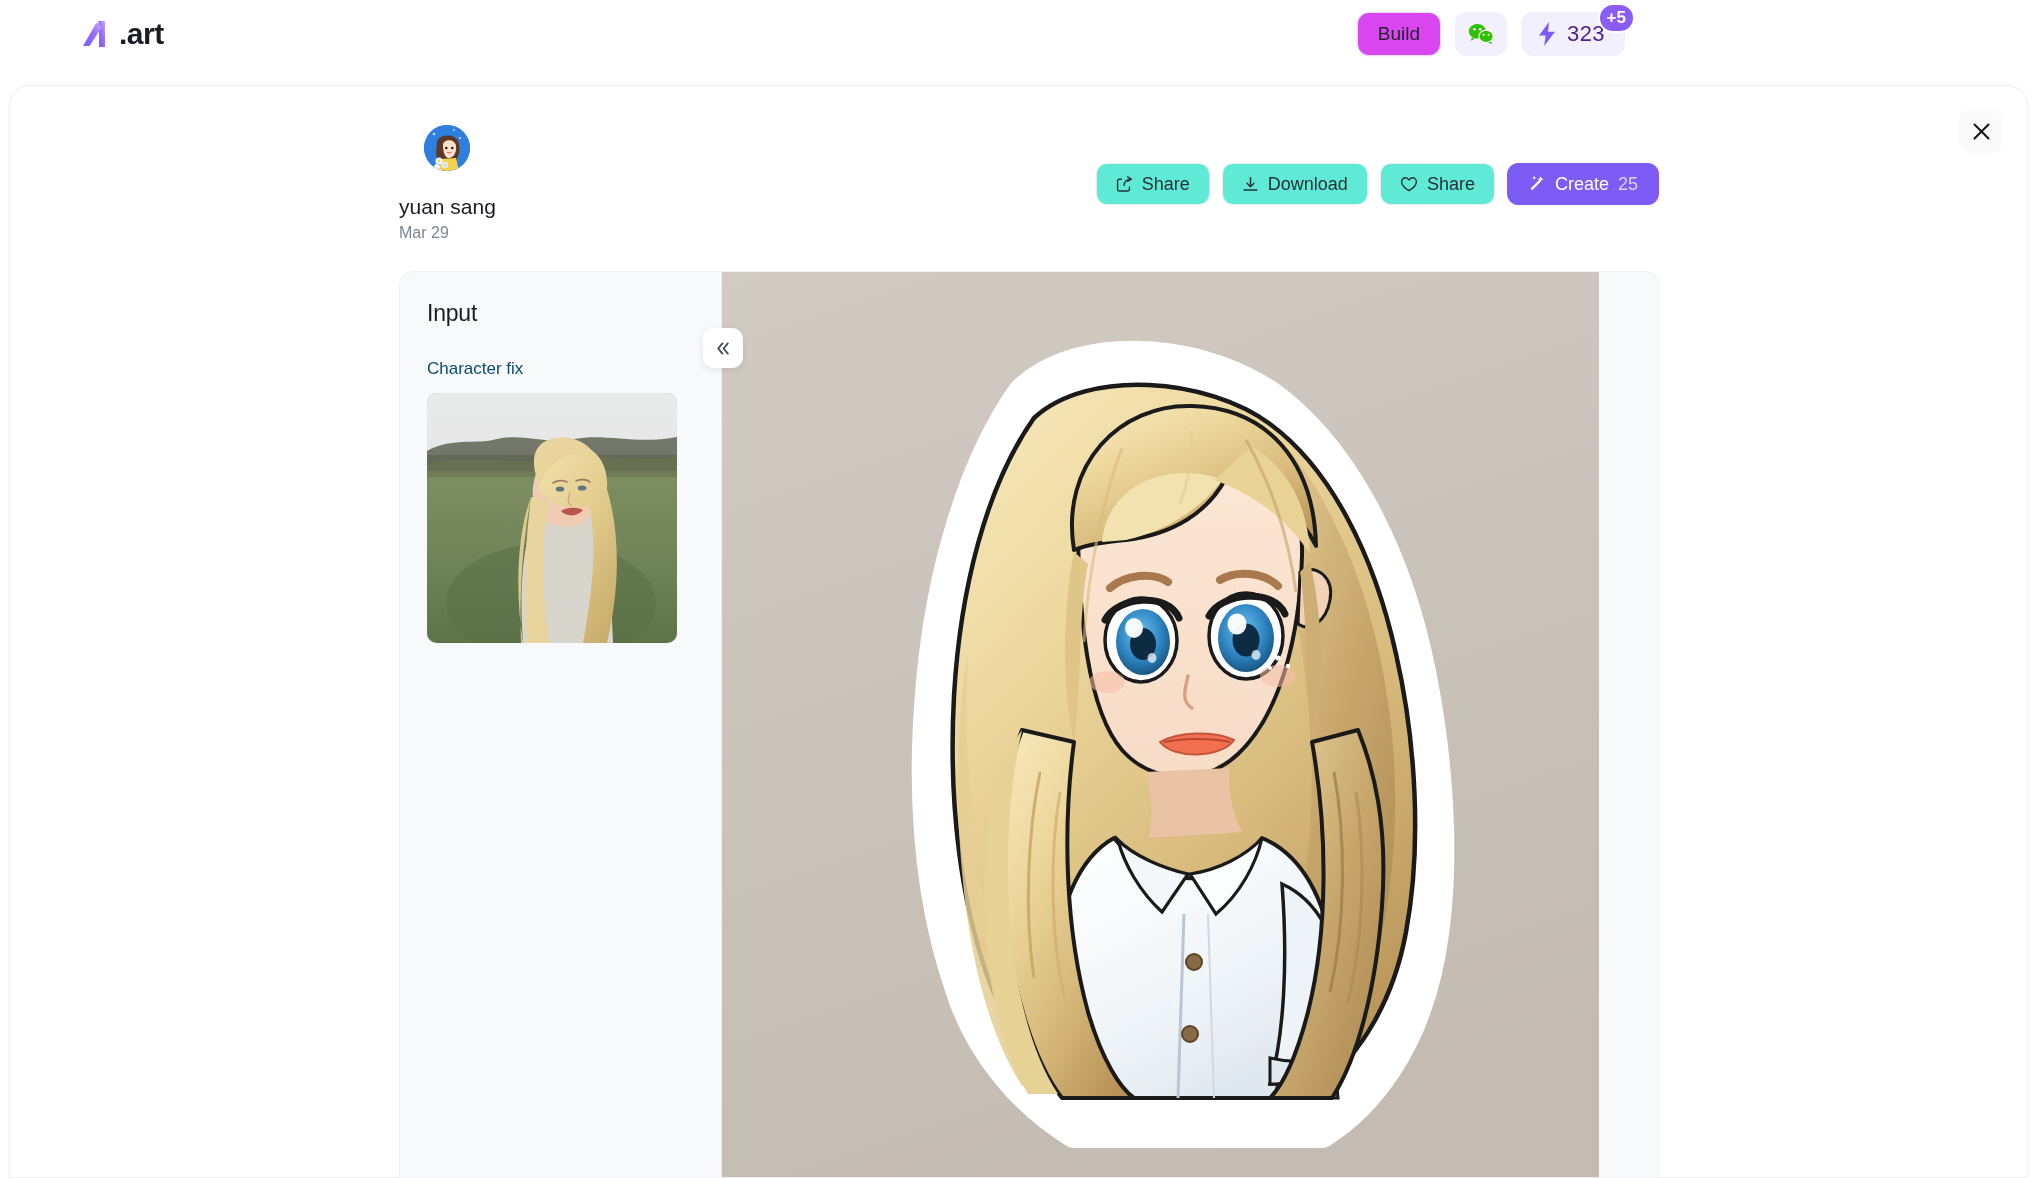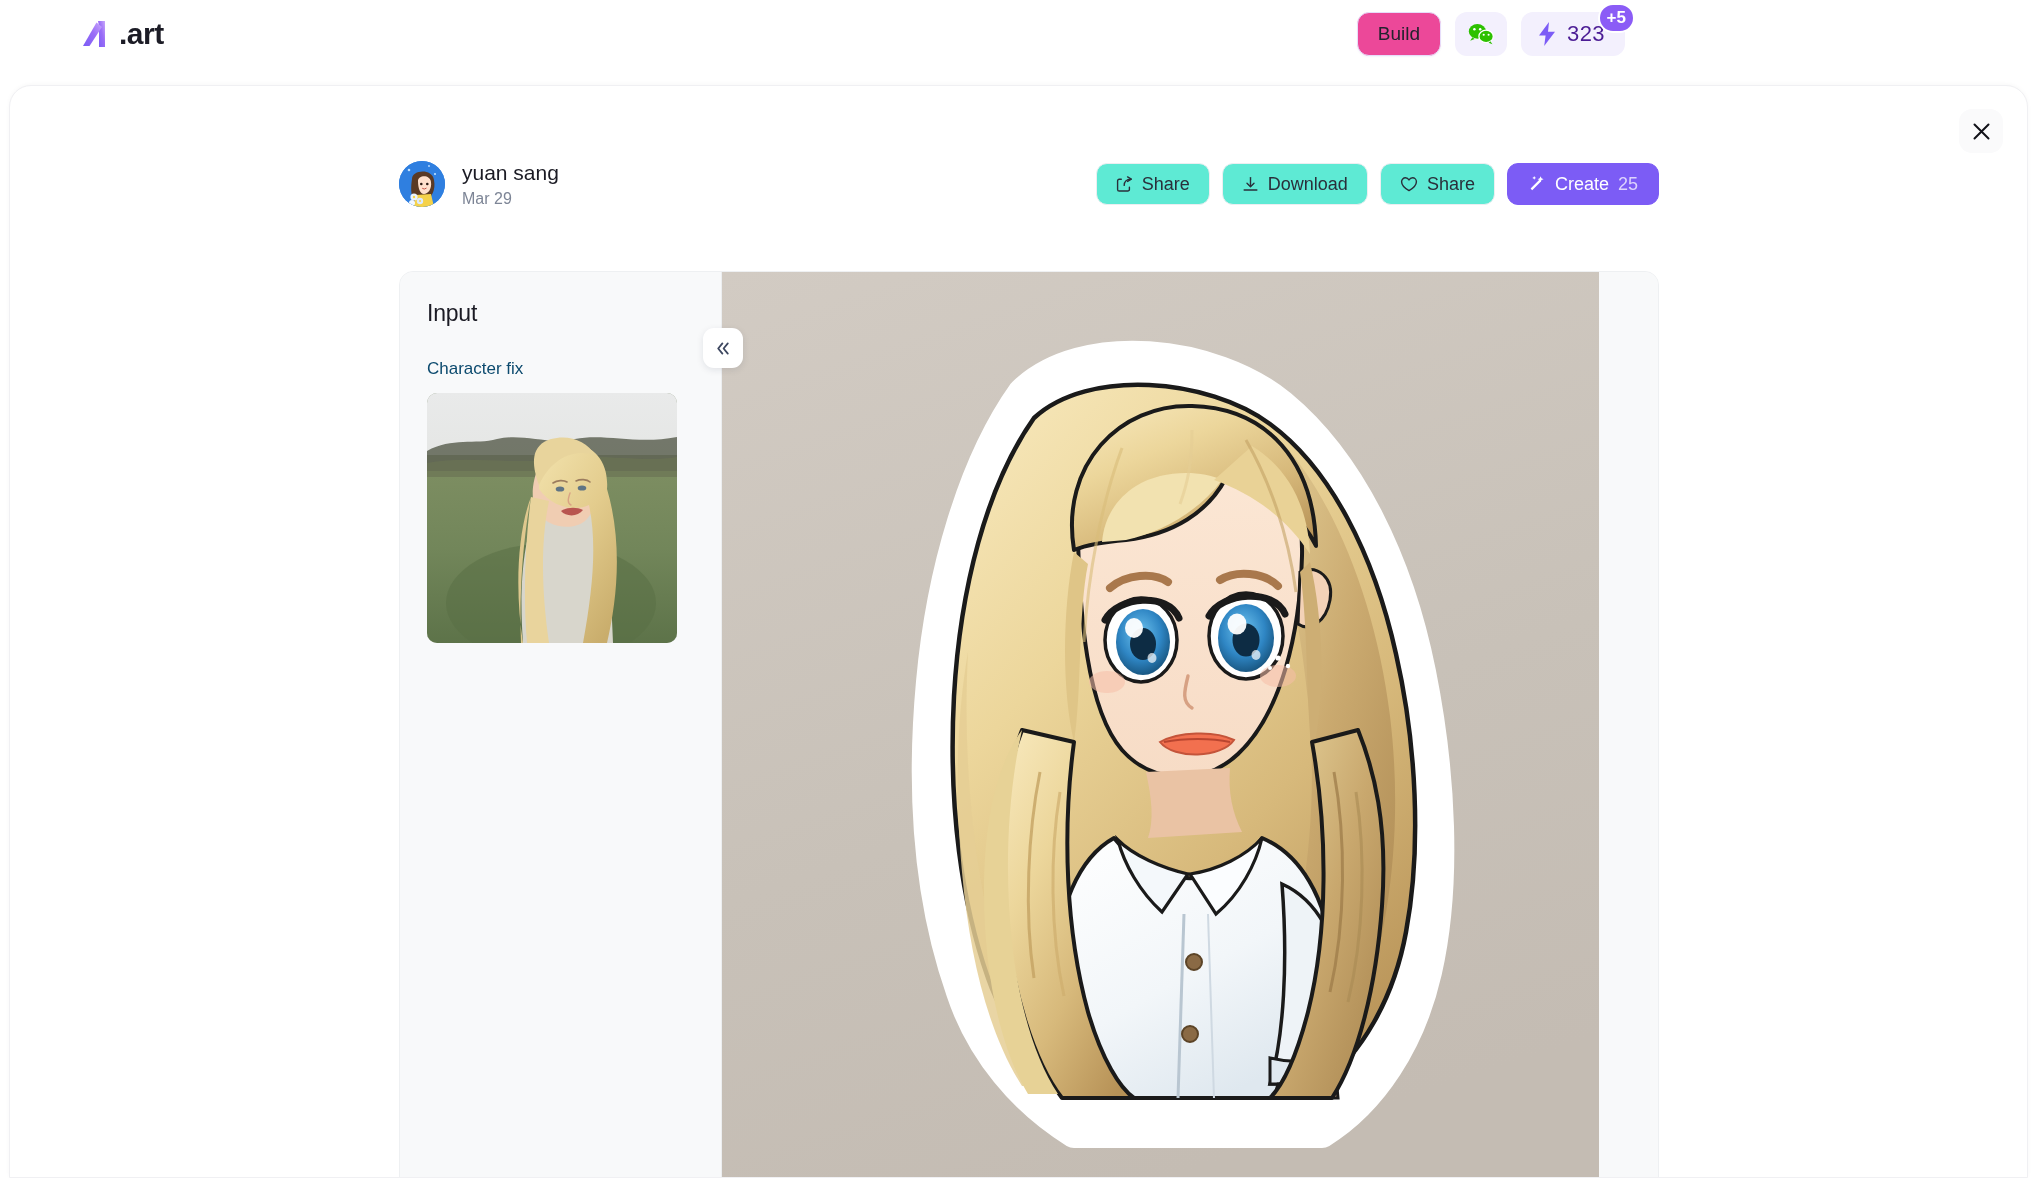--- a/index.html
+++ b/index.html
@@ -27,21 +27,21 @@
     font-size: 30px; font-weight: 700; color: #1c1c26;
     letter-spacing: -0.5px; line-height: 40px;
   }
 
   .header-right {
     position: absolute; right: 20px; top: 12px;
     display: flex; align-items: center; gap: 14px;
   }
   .build-btn {
     height: 44px; min-width: 84px; padding: 0 20px;
-    background: #ec4899;
+    background: #d946ef;
     border: 1px solid #e7ddfa;
     border-radius: 12px;
     font-size: 19px; color: #23232e;
     display: flex; align-items: center; justify-content: center;
     cursor: pointer;
     box-shadow: 0 1px 2px rgba(90,60,180,0.06);
   }
   .wechat-btn {
     width: 52px; height: 44px;
     background: #f3f0fd;
@@ -88,21 +88,21 @@
     display: flex; align-items: center; justify-content: center;
     cursor: pointer;
   }
 
   
   .meta-row {
     position: absolute; left: 389px; top: 68px;
     width: 1260px; height: 60px;
     display: flex; align-items: center; justify-content: space-between;
   }
-  .author { display: flex; align-items: center; gap: 17px; }
+  .author { display: flex; align-items: center; gap: 23px; flex-direction: column; }
   .avatar {
     width: 46px; height: 46px; border-radius: 50%;
     overflow: hidden; flex: none;
     background: #2f7fe0;
   }
   .author-name { font-size: 21px; color: #1b1b24; line-height: 25px; }
   .author-date { font-size: 16px; color: #7d8596; line-height: 21px; margin-top: 3px; }
 
   .actions { display: flex; align-items: center; gap: 12px; }
   .btn {

